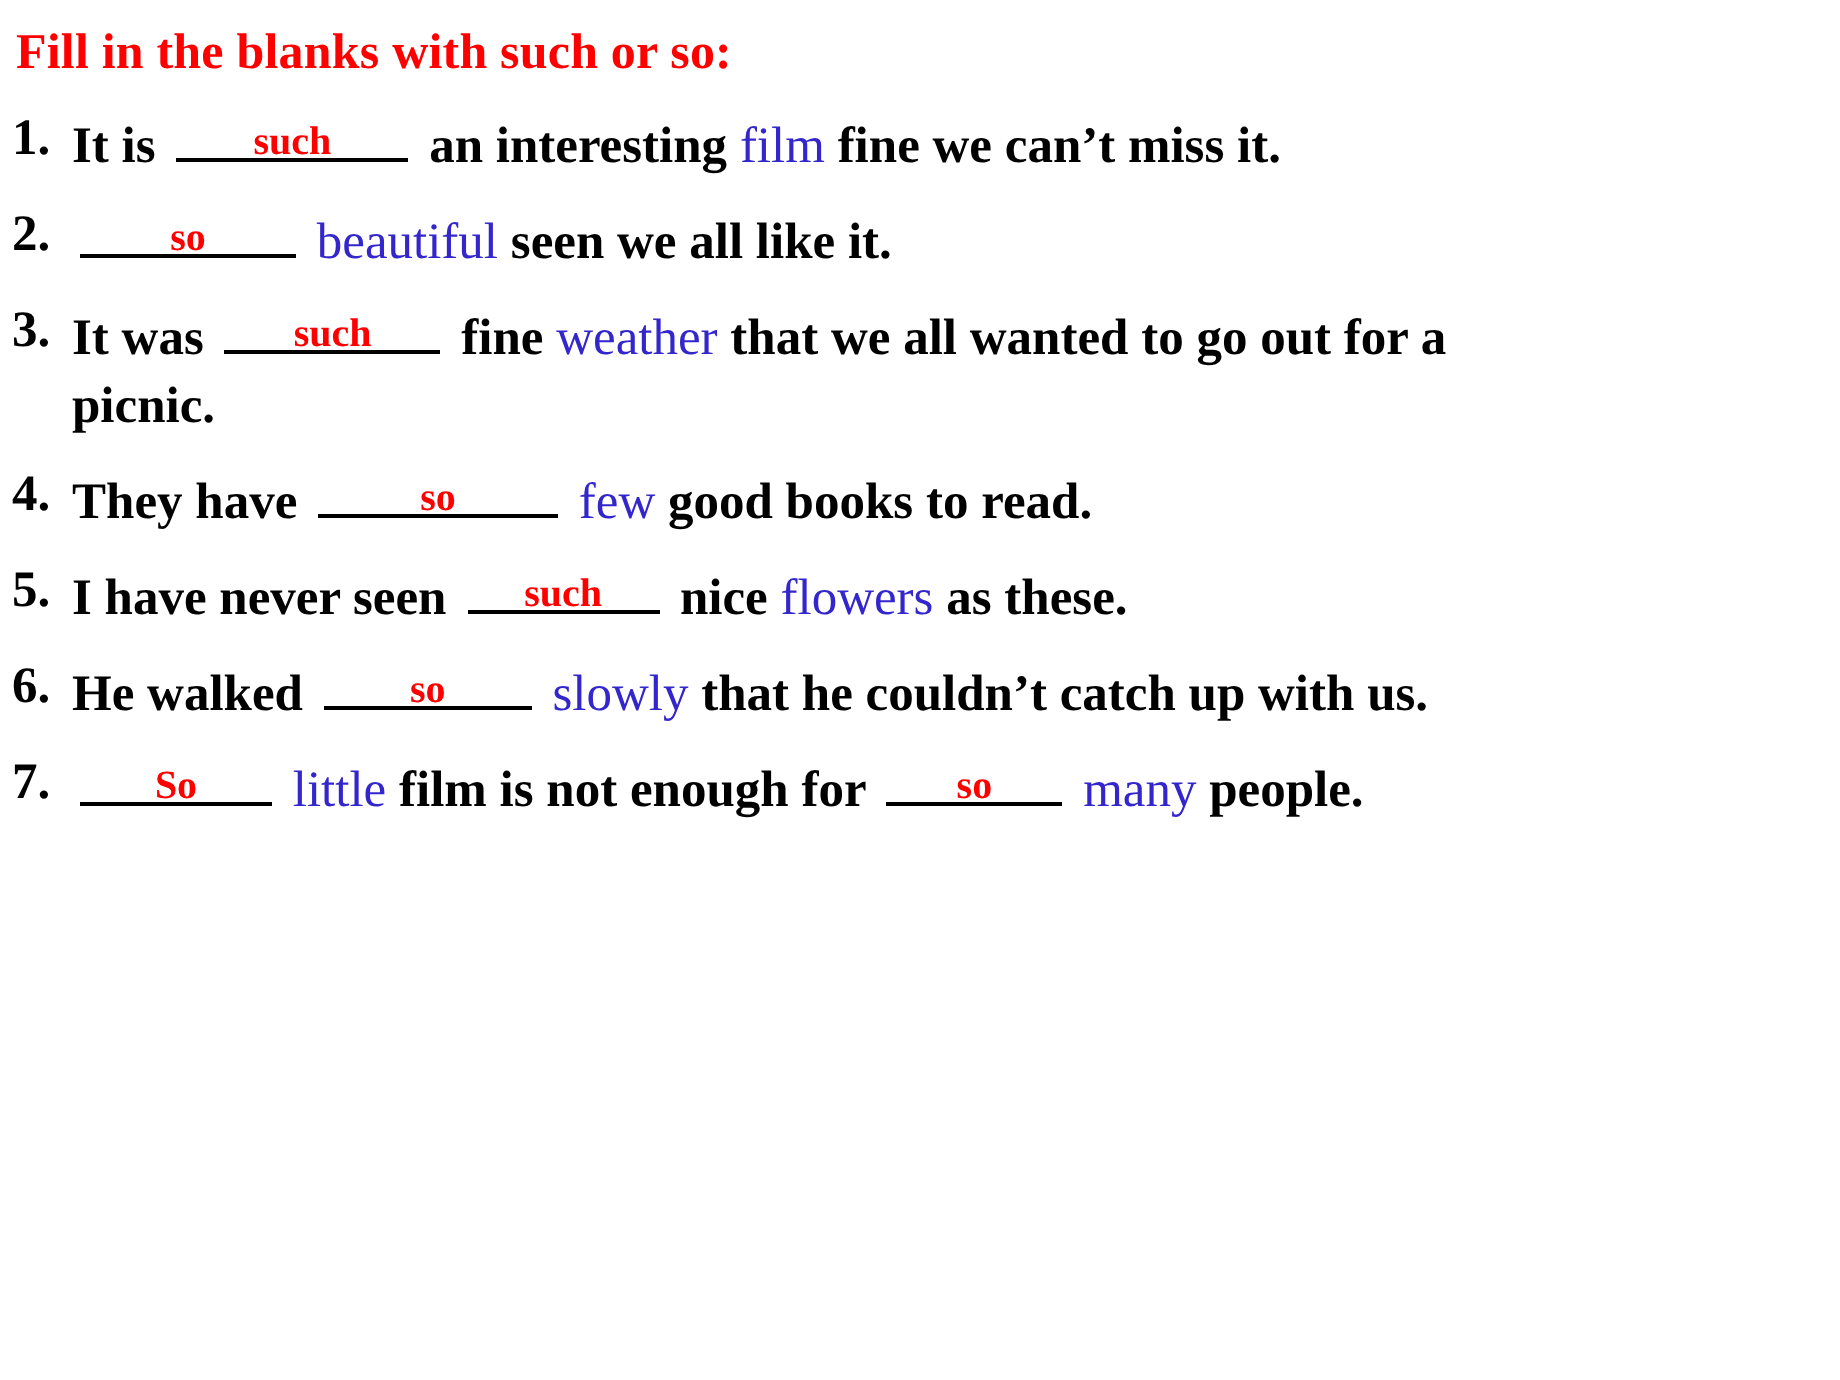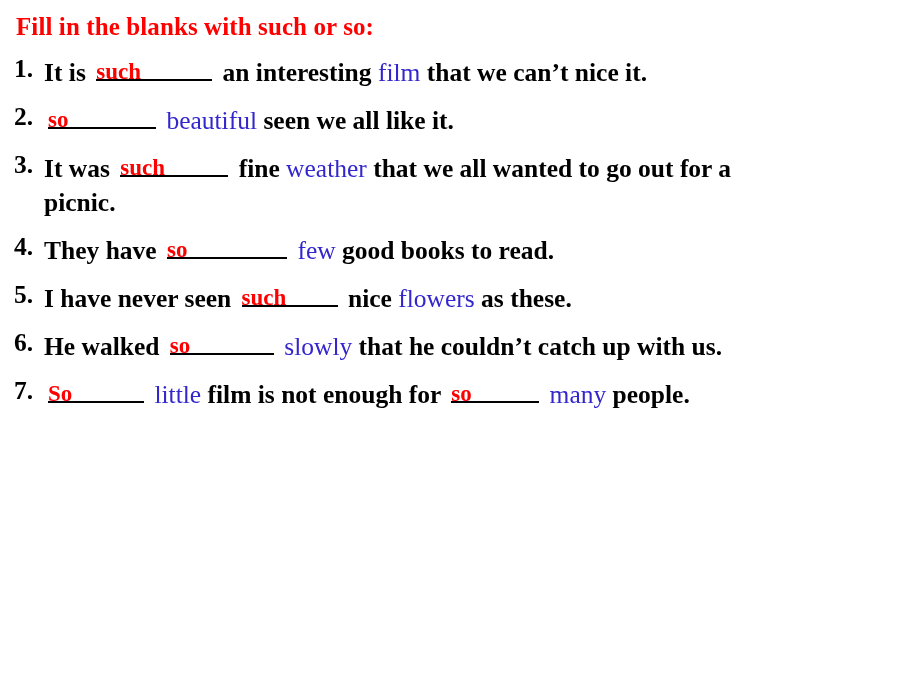--- a/index.html
+++ b/index.html
@@ -11,21 +11,21 @@
     height: 690px;
     background: #ffffff;
     font-family: "Liberation Serif", "DejaVu Serif", serif;
     overflow: hidden;
   }
   #slide {
     position: relative;
     width: 756px;
     height: 690px;
     box-sizing: border-box;
-    padding: 8px 10px 0 14px;
+    padding: 8px 10px 0 6px;
   }
   .title {
     color: #ff0000;
     font-weight: bold;
     font-size: 25px;
     line-height: 30px;
     margin: 4px 0 10px 2px;
     letter-spacing: 0.1px;
   }
   .qlist {
@@ -66,23 +66,24 @@
     vertical-align: baseline;
     border-bottom: 2px solid #000000;
     height: 27px;
     margin: 0 4px;
   }
   .blank .ans {
     position: absolute;
     left: 0;
     right: 0;
     bottom: -3px;
+    text-align: center;
     color: #ff0000;
     font-weight: bold;
-    font-size: 23px;
+    font-size: 20px;
     line-height: 21px;
     white-space: nowrap;
   }
   .b-w1 { width: 116px; }
   .b-w2 { width: 108px; }
   .b-w3 { width: 108px; }
   .b-w4 { width: 120px; }
   .b-w5 { width: 96px; }
   .b-w6 { width: 104px; }
   .b-w7 { width: 96px; }
@@ -92,21 +93,21 @@
 <body>
 
 <div id="slide">
 
   <div class="title">Fill in the blanks with such or so:</div>
 
   <ul class="qlist">
 
     <li class="qitem">
       <span class="qnum">1.</span>
-      <span class="qbody"><span class="seg">It is </span><span class="blank b-w1"><span class="ans">such</span></span><span class="seg"> an interesting </span><span class="kw">film</span><span class="seg"> that we can’t nice it.</span></span>
+      <span class="qbody"><span class="seg">It is </span><span class="blank b-w1"><span class="ans">such</span></span><span class="seg"> an interesting </span><span class="kw">film</span><span class="seg"> fine we can’t miss it.</span></span>
     </li>
 
     <li class="qitem">
       <span class="qnum">2.</span>
       <span class="qbody"><span class="blank b-w2"><span class="ans">so</span></span><span class="seg"> </span><span class="kw">beautiful</span><span class="seg"> seen we all like it.</span></span>
     </li>
 
     <li class="qitem">
       <span class="qnum">3.</span>
       <span class="qbody"><span class="seg">It was </span><span class="blank b-w3"><span class="ans">such</span></span><span class="seg"> fine </span><span class="kw">weather</span><span class="seg"> that we all wanted to go</span> <span class="seg">out for a picnic.</span></span>

